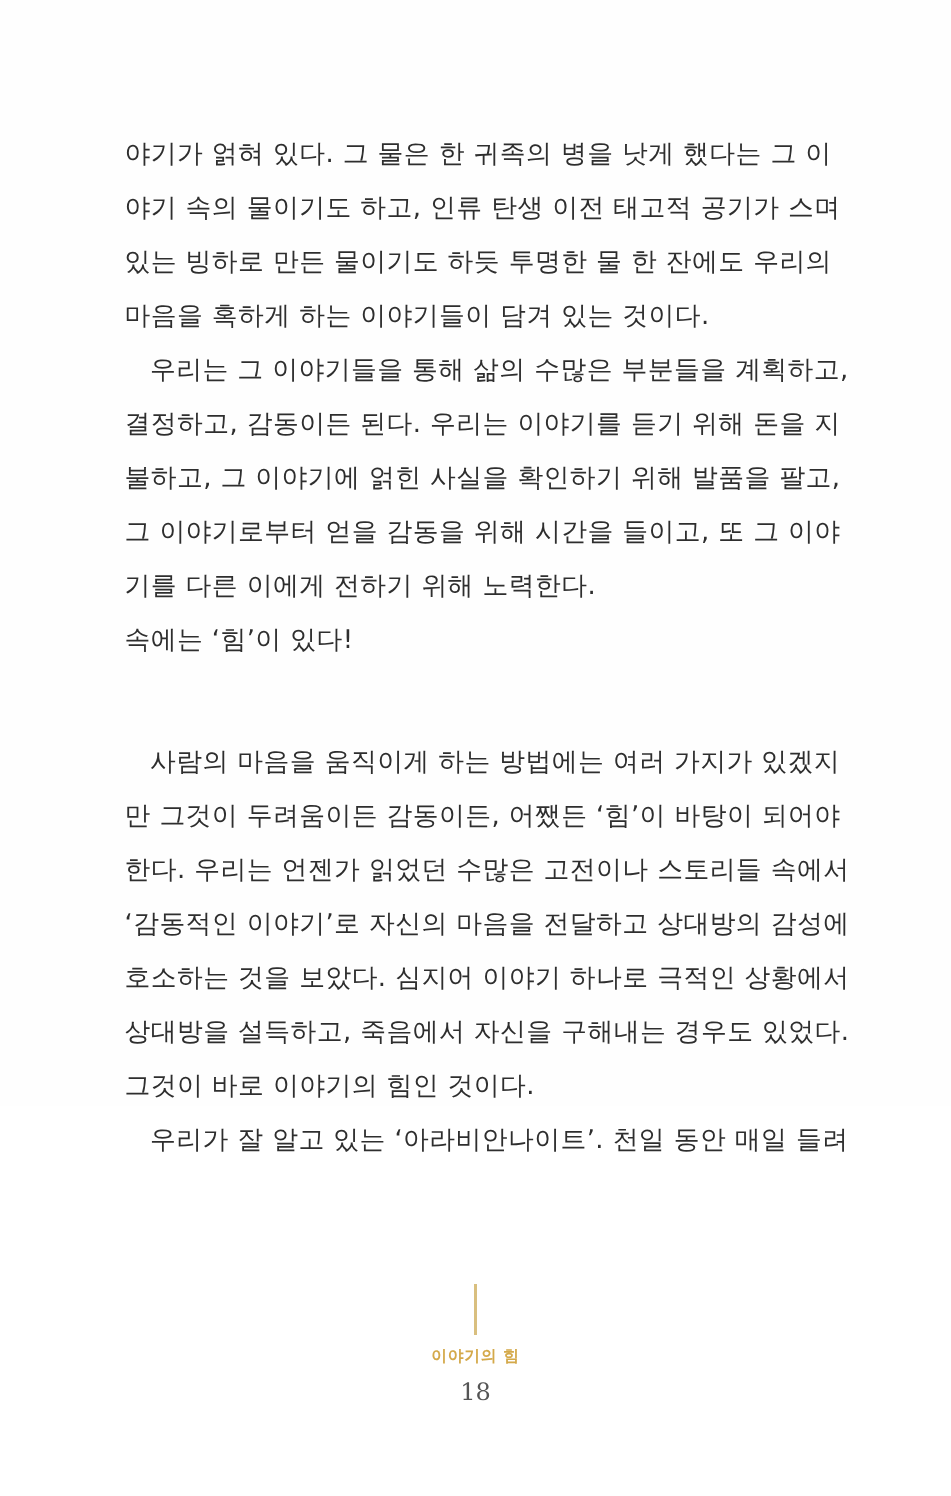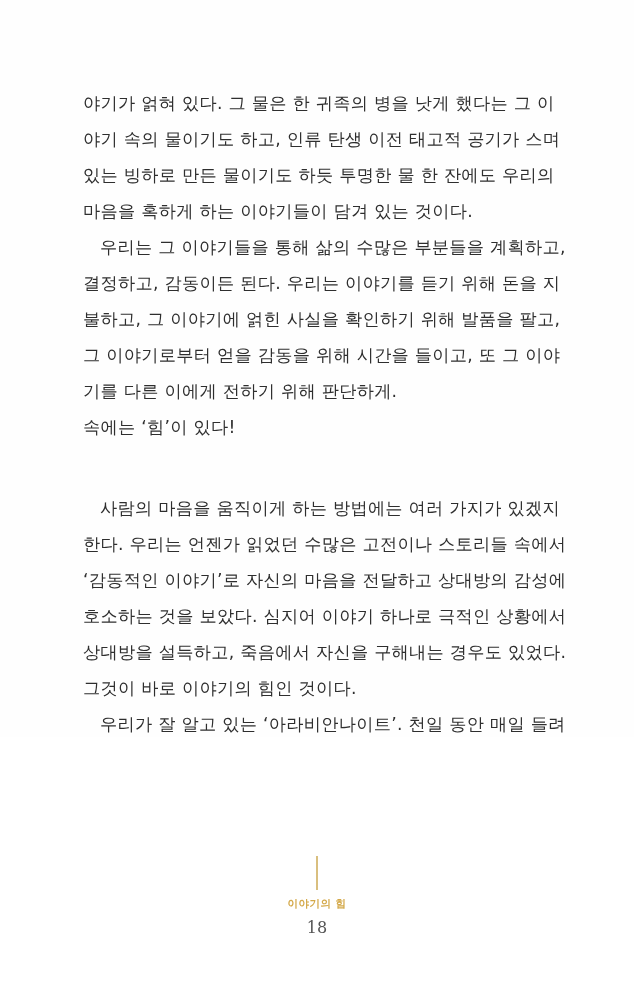--- a/index.html
+++ b/index.html
@@ -84,27 +84,28 @@
 
     <div class="line">야기가 얽혀 있다. 그 물은 한 귀족의 병을 낫게 했다는 그 이</div>
     <div class="line">야기 속의 물이기도 하고, 인류 탄생 이전 태고적 공기가 스며</div>
     <div class="line">있는 빙하로 만든 물이기도 하듯 투명한 물 한 잔에도 우리의</div>
     <div class="line last">마음을 혹하게 하는 이야기들이 담겨 있는 것이다.</div>
 
     <div class="line indent">우리는 그 이야기들을 통해 삶의 수많은 부분들을 계획하고,</div>
     <div class="line">결정하고, 감동이든 된다. 우리는 이야기를 듣기 위해 돈을 지</div>
     <div class="line">불하고, 그 이야기에 얽힌 사실을 확인하기 위해 발품을 팔고,</div>
     <div class="line">그 이야기로부터 얻을 감동을 위해 시간을 들이고, 또 그 이야</div>
-    <div class="line last">기를 다른 이에게 전하기 위해 판단하게.</div>
+    <div class="line last">기를 다른 이에게 전하기 위해 노력한다.</div>
 
     <div class="line last">속에는 ‘힘’이 있다!</div>
 
     <div class="gap"></div>
 
     <div class="line indent">사람의 마음을 움직이게 하는 방법에는 여러 가지가 있겠지</div>
+    <div class="line">만 그것이 두려움이든 감동이든, 어쨌든 ‘힘’이 바탕이 되어야</div>
     <div class="line">한다. 우리는 언젠가 읽었던 수많은 고전이나 스토리들 속에서</div>
     <div class="line">‘감동적인 이야기’로 자신의 마음을 전달하고 상대방의 감성에</div>
     <div class="line">호소하는 것을 보았다. 심지어 이야기 하나로 극적인 상황에서</div>
     <div class="line">상대방을 설득하고, 죽음에서 자신을 구해내는 경우도 있었다.</div>
     <div class="line last">그것이 바로 이야기의 힘인 것이다.</div>
 
     <div class="line indent">우리가 잘 알고 있는 ‘아라비안나이트’. 천일 동안 매일 들려</div>
   </div>
 
   <div class="footer-rule"></div>

